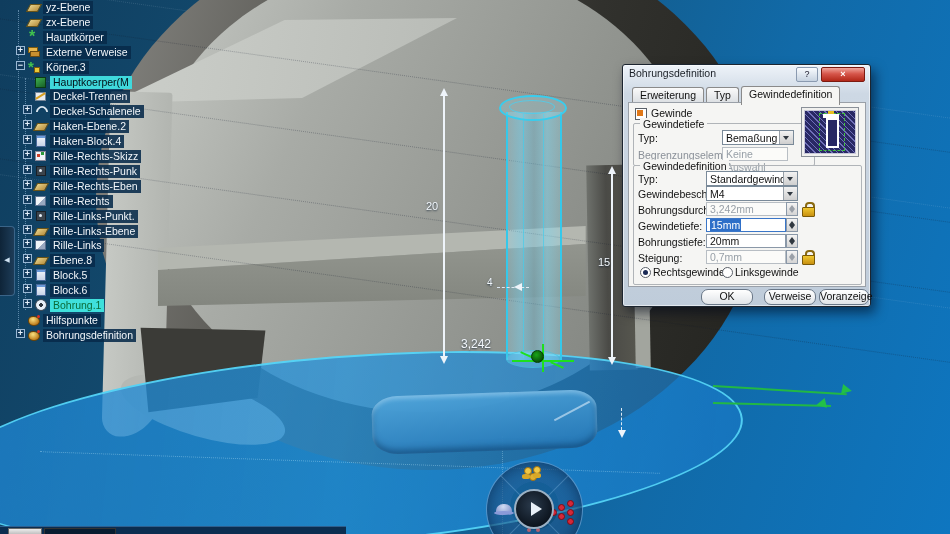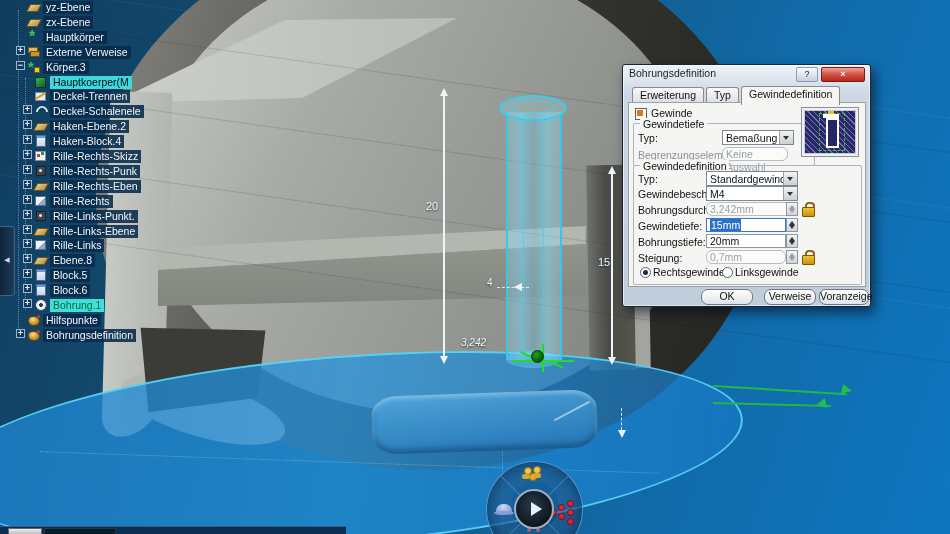--- a/index.html
+++ b/index.html
@@ -151,21 +151,21 @@
   .cb-label{position:absolute;left:28px;top:42px;font-size:10.5px;color:#111;}
   .group{position:absolute;border:1px solid #b0b4b8;border-radius:2px;}
   .group-title{position:absolute;left:6px;top:-6px;background:#f5f5f3;padding:0 3px;font-size:10.5px;color:#111;}
   .flabel{position:absolute;font-size:10.5px;color:#111;}
   .flabel.dis{color:#8a9098;}
   .combo{position:absolute;height:15px;background:#fff;border:1px solid #7a8a99;box-sizing:border-box;}
   .combo .val{position:absolute;left:3px;top:1px;font-size:10.5px;color:#111;white-space:nowrap;}
   .combo .cbtn{position:absolute;right:0;top:0;bottom:0;width:13px;background:linear-gradient(#f2f2f2,#cfcfcf);border-left:1px solid #98a0a8;}
   .tri-dn{position:absolute;left:3px;top:5px;width:0;height:0;border-left:3px solid transparent;border-right:3px solid transparent;border-top:4px solid #303840;}
   .tbox{position:absolute;height:14px;background:#fff;border:1px solid #8a98a8;box-sizing:border-box;font-size:10.5px;color:#111;padding:0 3px;line-height:13px;}
-  .tbox.dis{background:#fbfbf9;border-color:#b8bec4;color:#98a0a8;border-radius:6px;}
+  .tbox.dis{background:#fbfbf9;border-color:#b8bec4;color:#98a0a8;}
   .tbox.focus{border-color:#3a76c8;}
   .selval{background:#2e6fc8;color:#fff;padding:0 1px;}
   .spin{position:absolute;width:12px;height:14px;box-sizing:border-box;border:1px solid #8a98a8;background:linear-gradient(#f4f4f4,#d4d4d4);}
   .spin i{position:absolute;left:2px;width:0;height:0;border-left:3px solid transparent;border-right:3px solid transparent;}
   .spin .u{top:2px;border-bottom:4px solid #303840;}
   .spin .d{bottom:2px;border-top:4px solid #303840;}
   .spin.dis .u{border-bottom-color:#9aa0a8;}
   .spin.dis .d{border-top-color:#9aa0a8;}
   .lock{position:absolute;width:15px;height:14px;}
   .lock::before{content:"";position:absolute;left:4px;top:0;width:6px;height:6px;border:2px solid #8a6a10;border-bottom:none;border-radius:4px 4px 0 0;}
@@ -235,21 +235,21 @@
 
   <div class="dimline" style="left:611px;top:173px;height:186px;"></div>
   <div class="arr up" style="left:608px;top:166px;"></div>
   <div class="arr down" style="left:608px;top:357px;"></div>
   <div class="dimlab" style="left:598px;top:256px;">15</div>
 
   <div class="dash-h" style="left:497px;top:287px;width:32px;"></div>
   <div class="arr left" style="left:514px;top:283px;"></div>
   <div class="dimlab" style="left:487px;top:277px;font-size:10px;">4</div>
 
-  <div class="dimlab" style="left:461px;top:337px;font-size:10px;font-style:italic;">3,242</div>
+  <div class="dimlab" style="left:461px;top:337px;font-size:12px;">3,242</div>
 
   <div class="dash-v" style="left:621px;top:408px;height:22px;"></div>
   <div class="arr down" style="left:618px;top:430px;"></div>
 
   <div class="gaxis" style="left:713px;top:385px;width:134px;transform:rotate(3.5deg);"></div>
   <div class="gaxis" style="left:713px;top:402px;width:118px;transform:rotate(1.5deg);"></div>
   <div class="garr" style="left:842px;top:385px;border-top:5px solid transparent;border-bottom:5px solid transparent;border-left:10px solid #22c048;transform:rotate(12deg);"></div>
   <div class="garr" style="left:816px;top:399px;border-top:5px solid transparent;border-bottom:5px solid transparent;border-right:10px solid #22c048;transform:rotate(-14deg);"></div>
 
   <div class="abs wheel">

